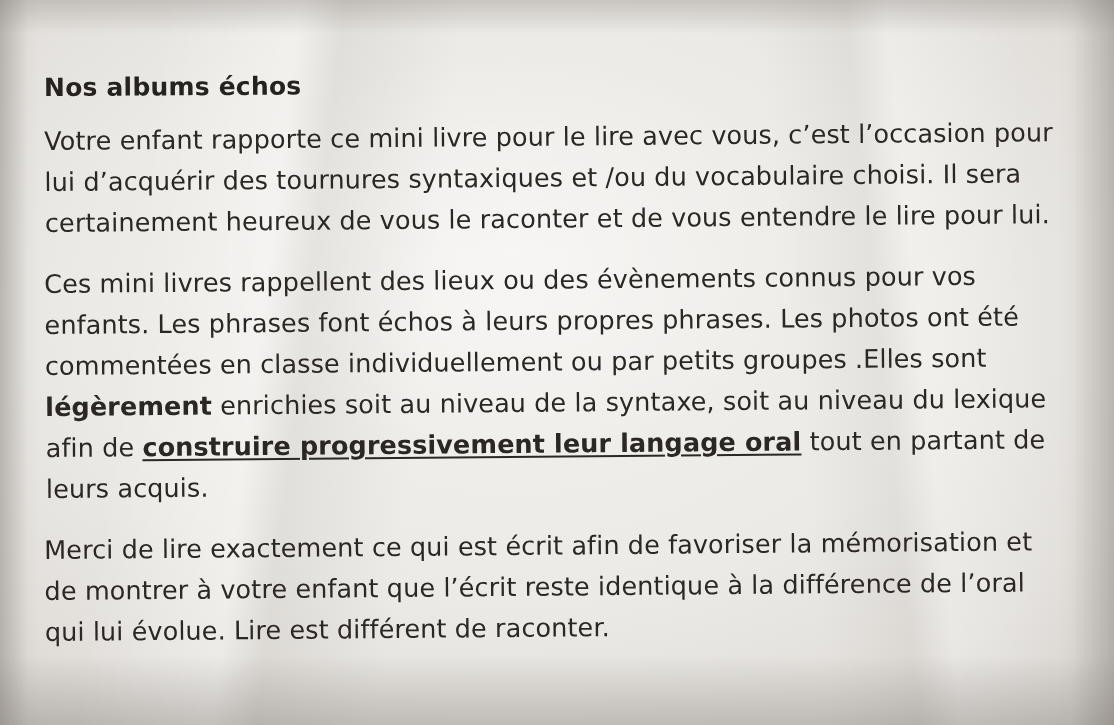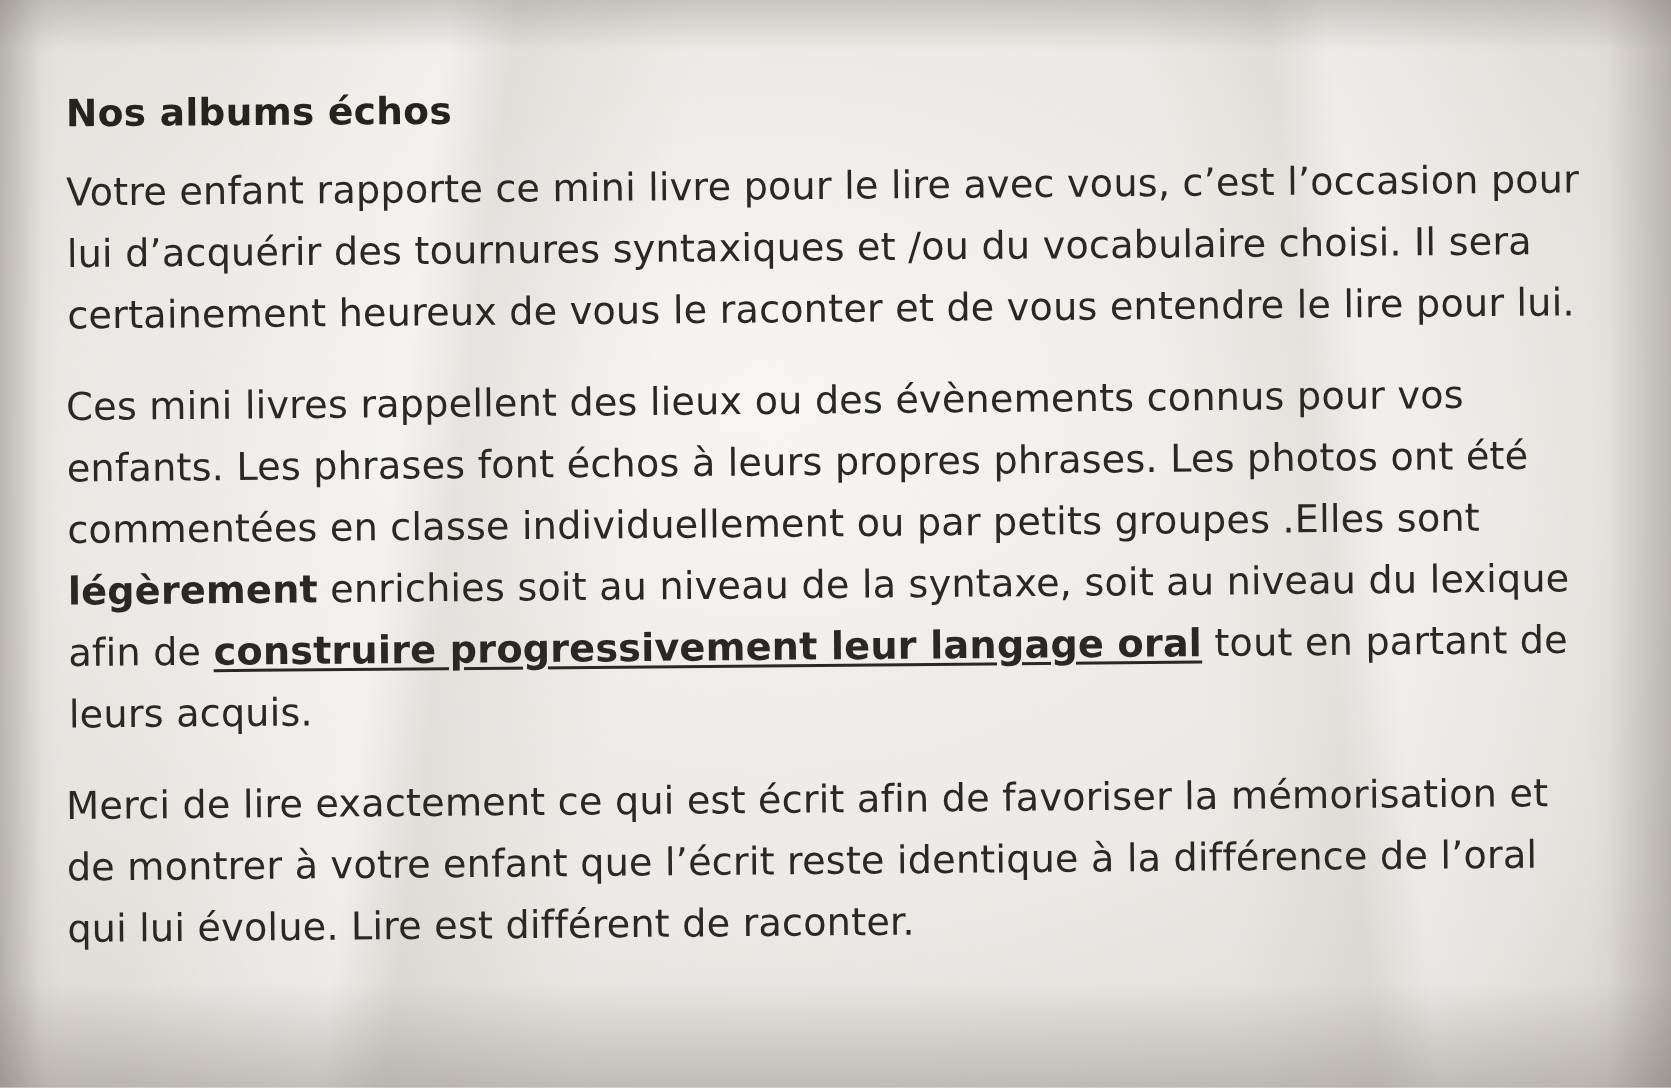--- a/index.html
+++ b/index.html
@@ -56,21 +56,21 @@
     background: linear-gradient(to left, rgba(255,255,255,0) 0%, rgba(255,255,255,0.26) 50%, rgba(150,144,138,0.10) 66%, rgba(255,255,255,0) 100%);
   }
   .shade.glow {
     left: 18%; top: 6%; width: 620px; height: 420px;
     background: radial-gradient(ellipse at center, rgba(255,255,255,0.38), rgba(255,255,255,0) 70%);
   }
 
   .content {
     position: absolute;
     left: 44px;
-    top: 58px;
+    top: 70px;
     width: 1010px;
   }
 
   h1.doc-title {
     margin: 0 0 22px 0;
     font-size: 25px;
     font-weight: bold;
     color: #26231f;
     letter-spacing: 0.2px;
     transform: rotate(-0.35deg);

